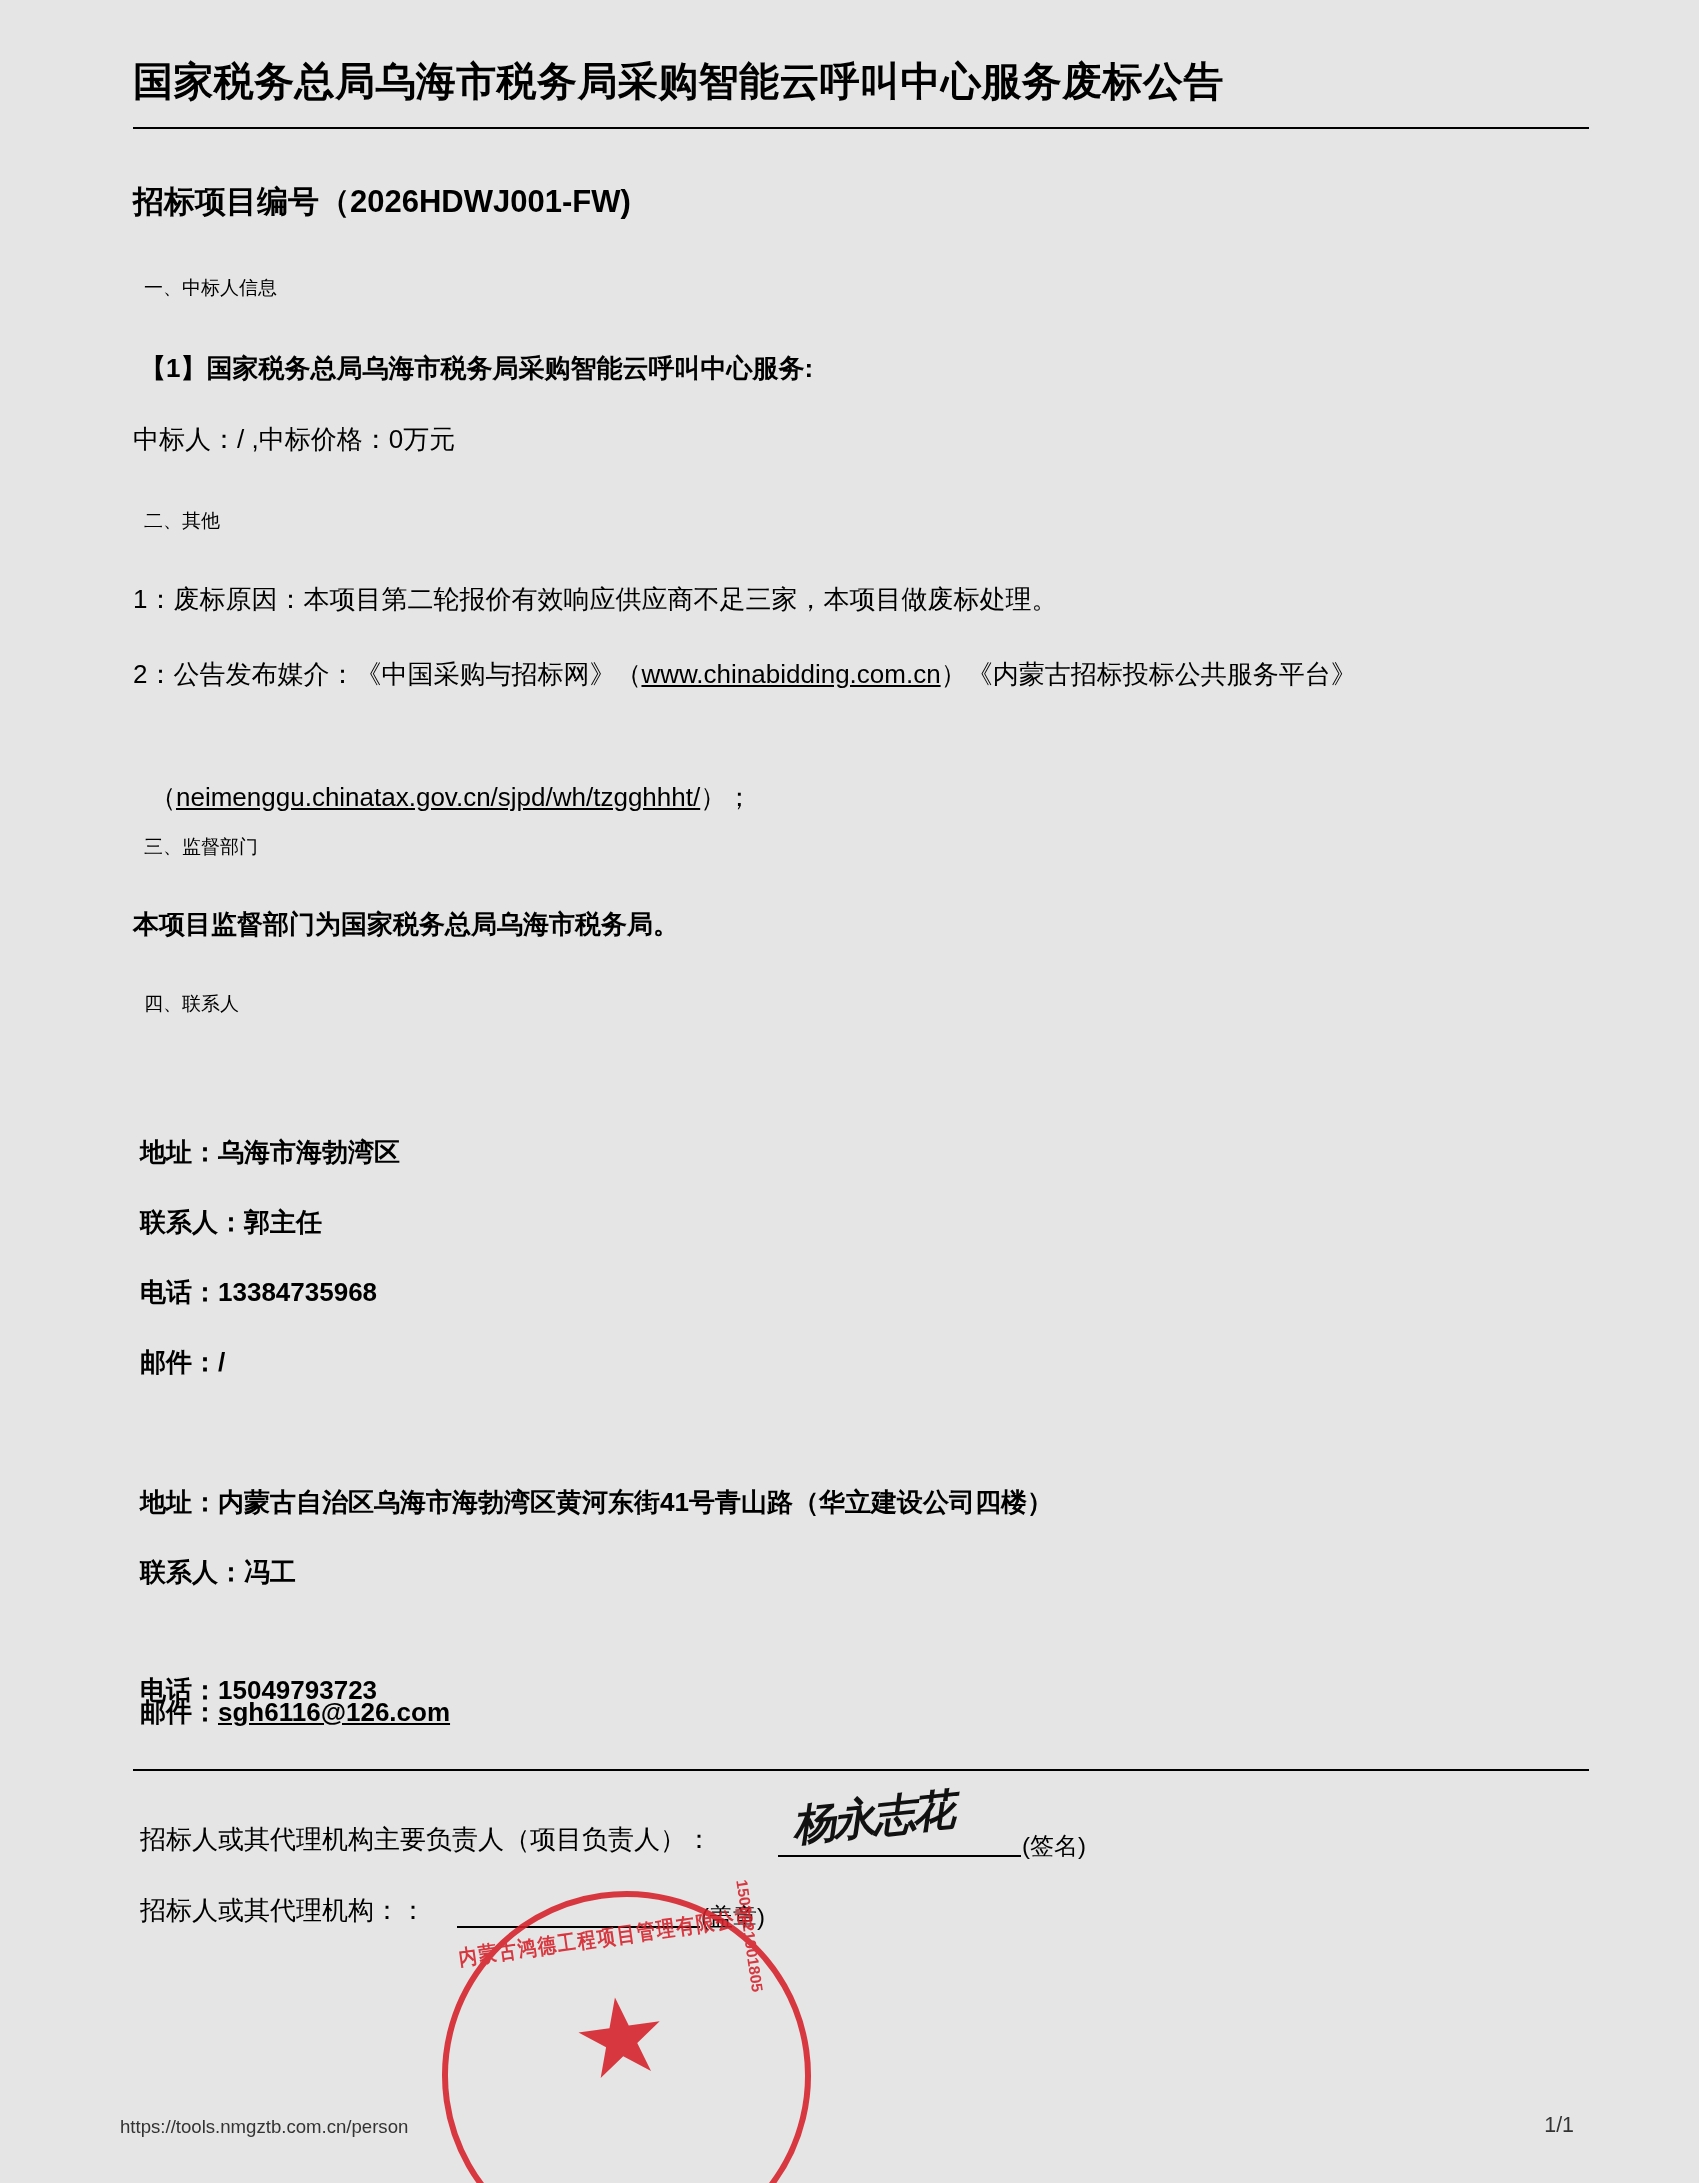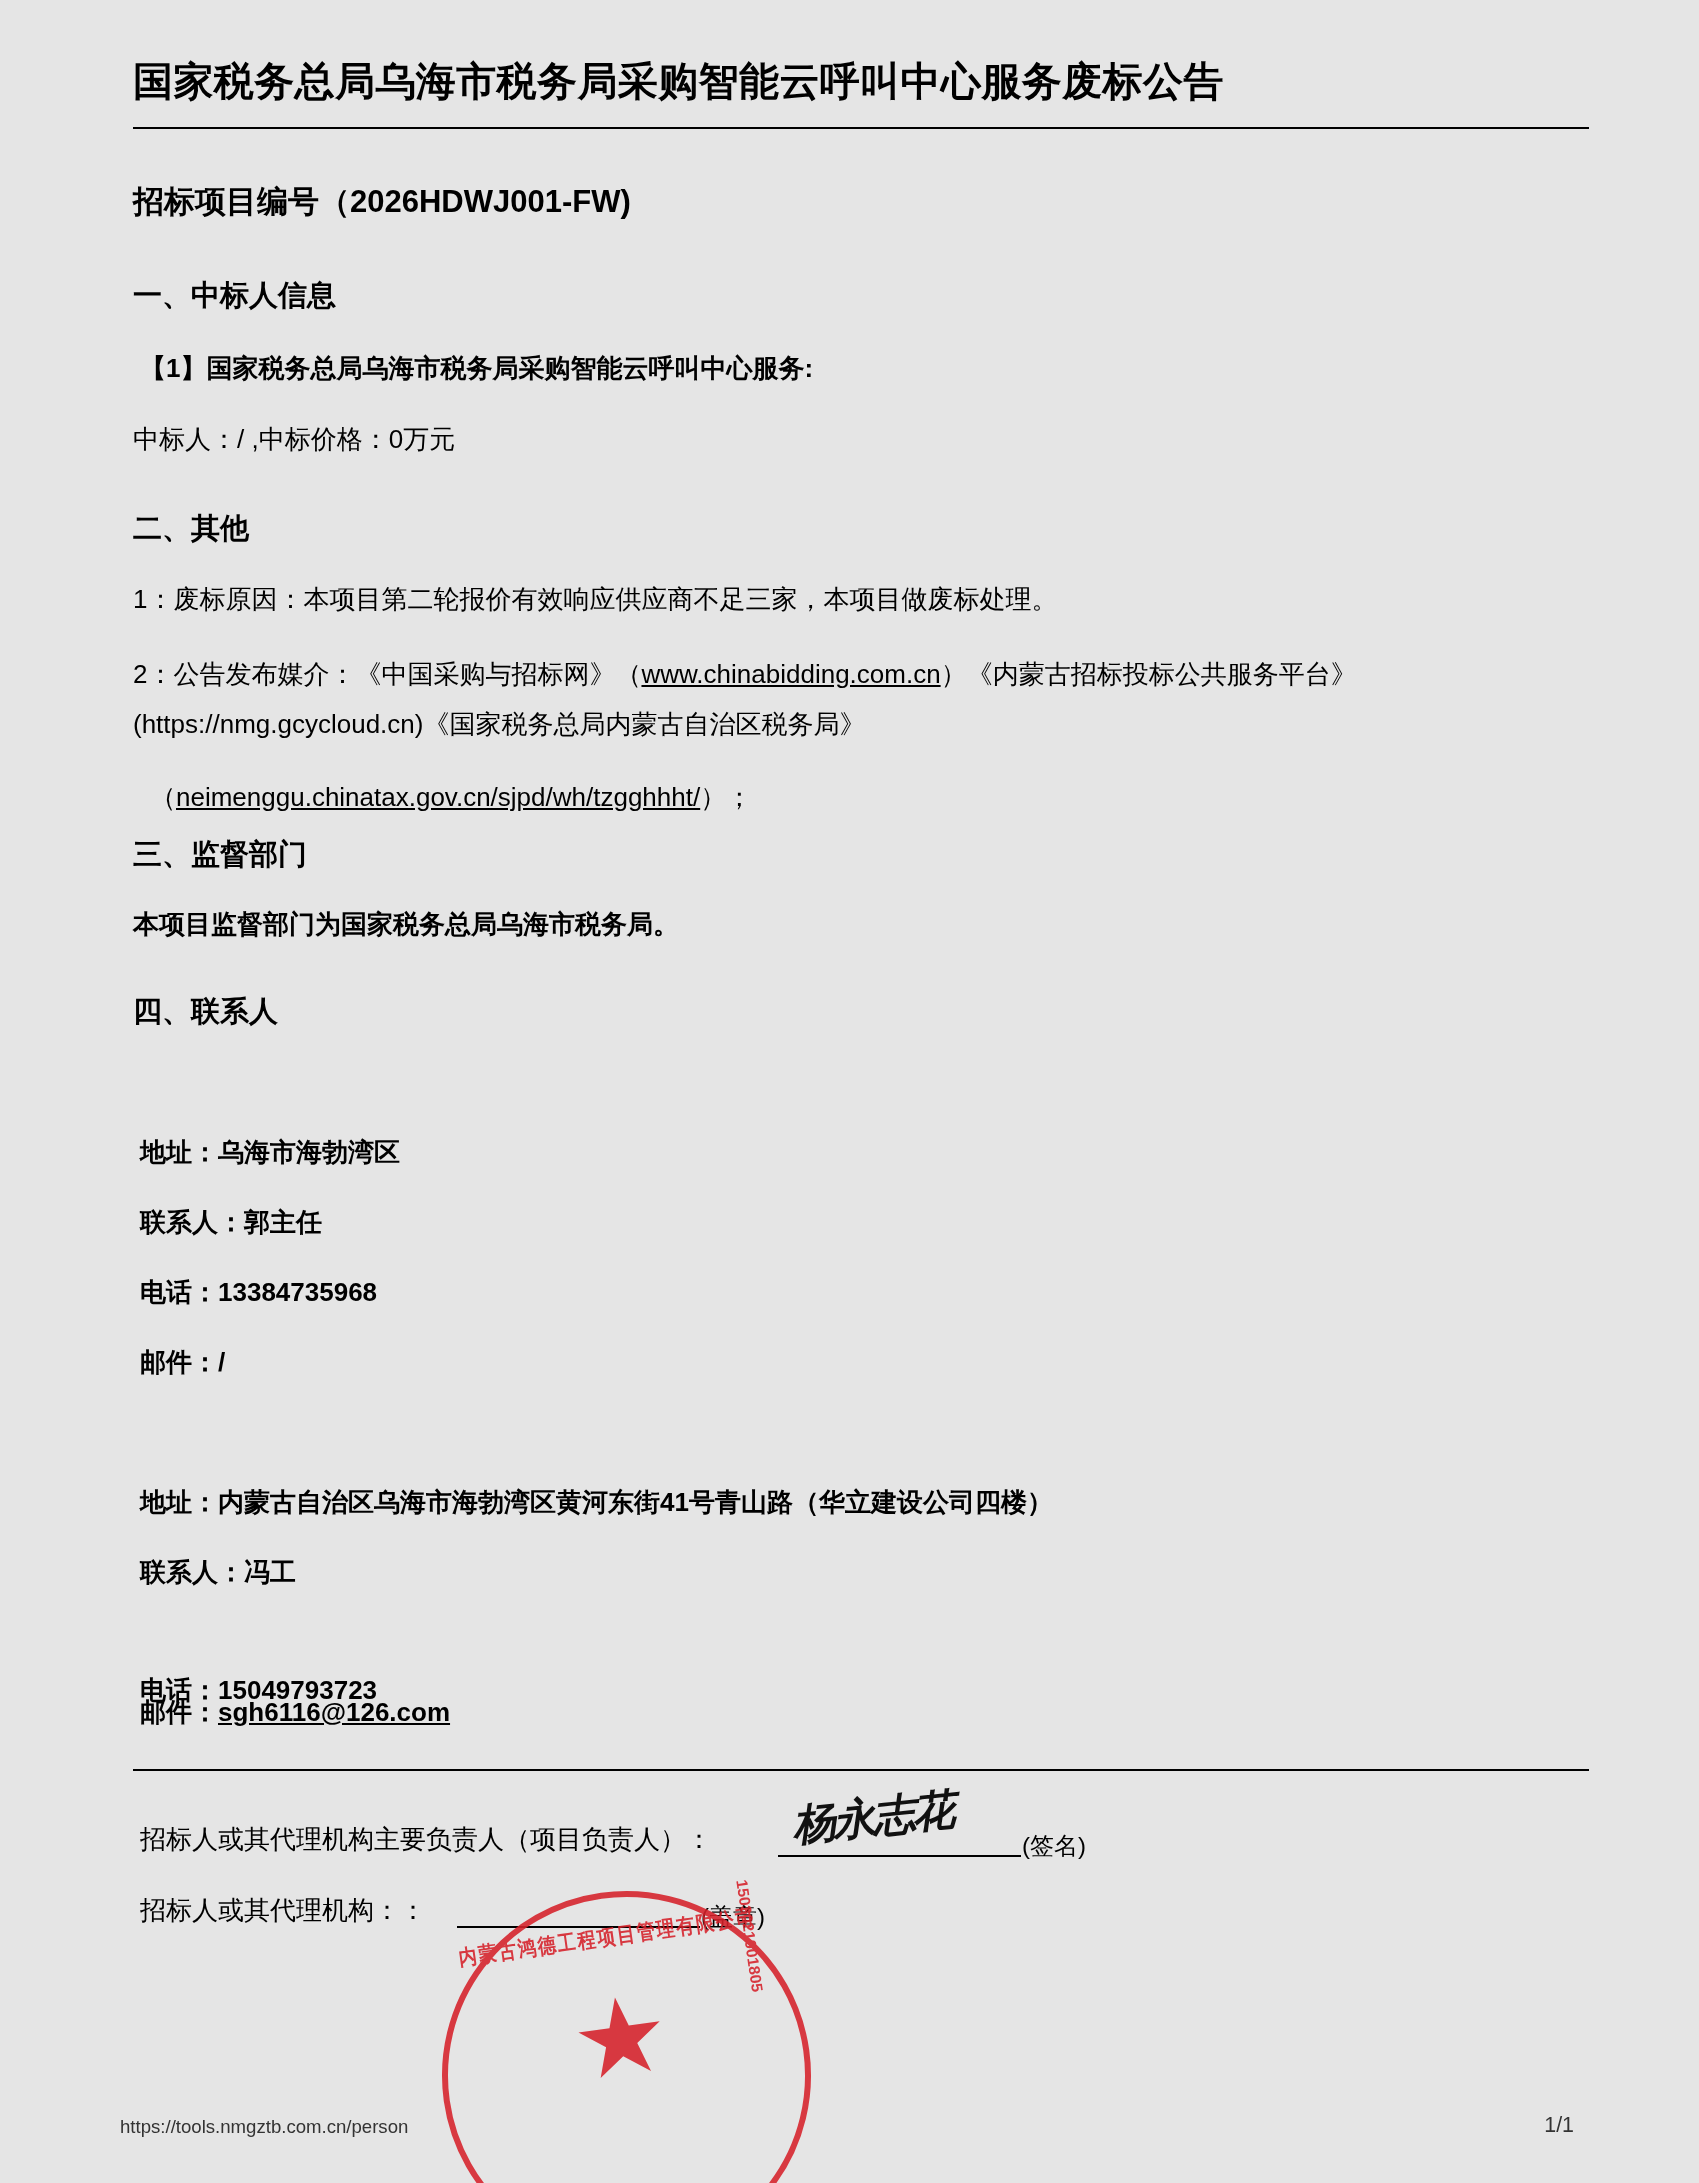--- a/index.html
+++ b/index.html
@@ -52,22 +52,23 @@
     color: #000;
     line-height: 1.45;
   }
   .project-no {
     left: 133px;
     top: 180px;
     font-size: 31px;
     font-weight: bold;
   }
   .h2 {
-    font-size: 29px;
-    font-weight: bold;
+    font-size: 19px;
+    font-weight: normal;
+    margin-left: 11px;
   }
   .p {
     font-size: 26px;
   }
   .p-bold {
     font-size: 26px;
     font-weight: bold;
   }
   .link {
     text-decoration: underline;
@@ -252,21 +253,20 @@
   <div class="blk p-bold sec1-item">【1】国家税务总局乌海市税务局采购智能云呼叫中心服务:</div>
   <div class="blk p sec1-line">中标人：/ ,中标价格：0万元</div>
 
   <div class="blk h2 sec2-head">二、其他</div>
   <div class="blk p sec2-l1">1：废标原因：本项目第二轮报价有效响应供应商不足三家，本项目做废标处理。</div>
 
   <div class="blk p sec2-l2">
     <span>2：公告发布媒介：《中国采购与招标网》（</span><span class="link">www.chinabidding.com.cn</span><span>）《内蒙古招标投标公共服务平台》</span>
   </div>
 
-  <div class="blk p sec2-l3">(https://nmg.gcycloud.cn)《国家税务总局内蒙古自治区税务局》</div>
 
   <div class="blk p sec2-l4">
     <span>（</span><span class="link">neimenggu.chinatax.gov.cn/sjpd/wh/tzgghhht/</span><span>）；</span>
   </div>
 
   <div class="blk h2 sec3-head">三、监督部门</div>
   <div class="blk p-bold sec3-l1">本项目监督部门为国家税务总局乌海市税务局。</div>
 
   <div class="blk h2 sec4-head">四、联系人</div>
 

